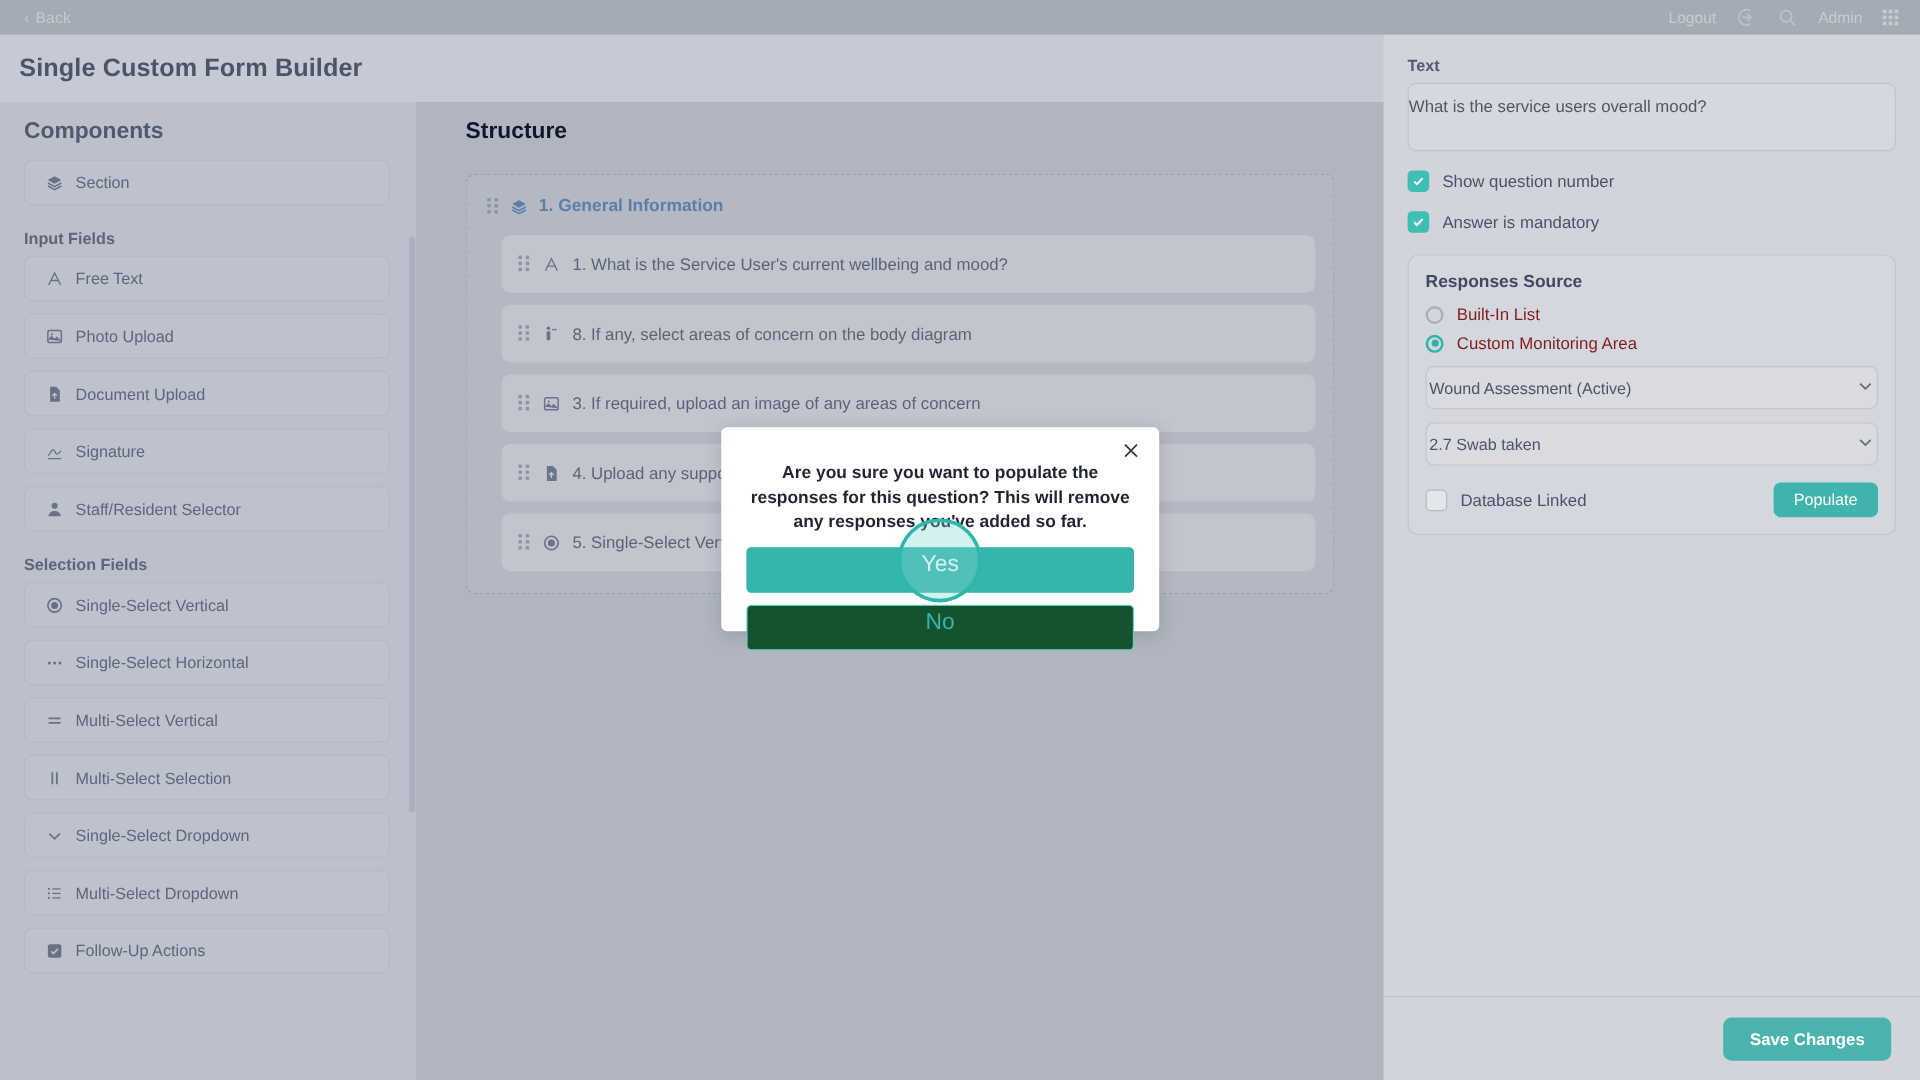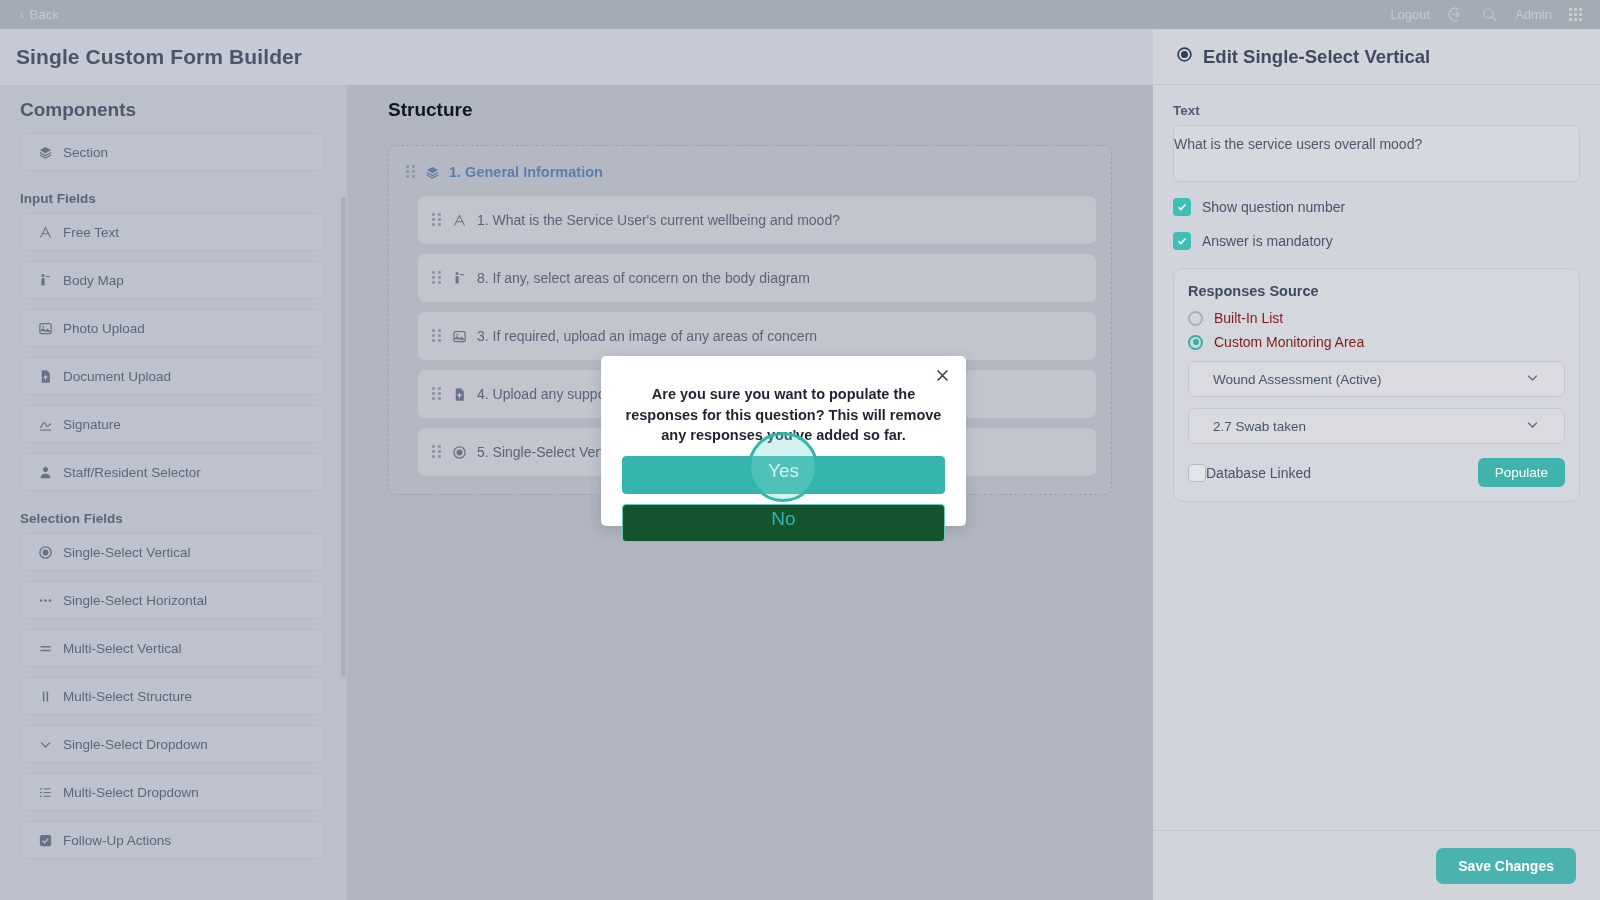--- a/index.html
+++ b/index.html
@@ -138,25 +138,25 @@
   .radio {
     width: 15px; height: 15px; border-radius: 50%; flex: 0 0 15px;
     border: 2px solid #a9afbd; background: transparent;
     display: flex; align-items: center; justify-content: center;
   }
   .radio.on { border-color: #2fb3a6; }
   .radio.on i { width: 6px; height: 6px; border-radius: 50%; background: #2fb3a6; display: block; }
   .select-box {
     margin-top: 11px; height: 36px; border: 1px solid #c3c6d0; border-radius: 7px;
     background: rgba(255,255,255,0.10);
-    display: flex; align-items: center; padding: 0 24px;
+    display: flex; align-items: center; padding: 0 2px;
     font-size: 13.5px; color: #4b5568;
   }
   .select-box .chev { margin-left: auto; color: #5f6879; }
-  .resp-foot { display: flex; align-items: center; margin-top: 14px; gap: 0; }
+  .resp-foot { display: flex; align-items: center; margin-top: 14px; gap: 11px; }
   .populate-btn {
     margin-left: auto; background: #3fb4ac; color: #ffffff;
     font-size: 13.5px; padding: 7px 17px; border-radius: 6px; border: none;
   }
   .rp-footer {
     height: 70px; border-top: 1px solid #c2c5ce;
     display: flex; align-items: center; justify-content: flex-end; padding-right: 24px;
   }
   .save-btn {
     background: #4bb3ad; color: #fff; font-size: 14px; font-weight: 600;
@@ -255,32 +255,20 @@
       <div class="sb-item">
         <span class="sb-ico">
           <svg width="15" height="15" viewBox="0 0 24 24" fill="none" stroke="currentColor" stroke-width="1.8">
               <path d="M4 20L12 4l8 16M7.5 14h9"></path>
             </svg>
         </span>
         <span>Free Text</span>
       </div>
       <div class="sb-item">
         <span class="sb-ico">
-          <svg width="15" height="15" viewBox="0 0 24 24" fill="currentColor">
-              <circle cx="8" cy="4" r="2.4"></circle>
-              <rect x="5.6" y="8" width="5" height="12" rx="1.4"></rect>
-              <rect x="13" y="5" width="2" height="2"></rect>
-              <rect x="16.5" y="5" width="2" height="2"></rect>
-              <rect x="13" y="5" width="5.5" height="1.2"></rect>
-            </svg>
-        </span>
-        <span>Body Map</span>
-      </div>
-      <div class="sb-item">
-        <span class="sb-ico">
           <svg width="15" height="15" viewBox="0 0 24 24" fill="none" stroke="currentColor" stroke-width="2">
               <rect x="3" y="4" width="18" height="16" rx="2.5"></rect>
               <path d="M3 16l5-5 4 4 3-3 6 6" fill="currentColor" stroke="none"></path>
               <circle cx="8.5" cy="9" r="1.4" fill="currentColor" stroke="none"></circle>
             </svg>
         </span>
         <span>Photo Upload</span>
       </div>
       <div class="sb-item">
         <span class="sb-ico">
@@ -337,21 +325,21 @@
             </svg>
         </span>
         <span>Multi-Select Vertical</span>
       </div>
       <div class="sb-item">
         <span class="sb-ico">
           <svg width="15" height="15" viewBox="0 0 24 24" stroke="currentColor" stroke-width="2.4">
               <path d="M9 4v16M15 4v16"></path>
             </svg>
         </span>
-        <span>Multi-Select Structure</span>
+        <span>Multi-Select Selection</span>
       </div>
       <div class="sb-item">
         <span class="sb-ico">
           <svg width="15" height="15" viewBox="0 0 24 24" fill="none" stroke="currentColor" stroke-width="2.2">
               <path d="M5 9l7 7 7-7"></path>
             </svg>
         </span>
         <span>Single-Select Dropdown</span>
       </div>
       <div class="sb-item">
@@ -493,29 +481,20 @@
                 <circle cx="12" cy="12" r="3.6" fill="currentColor"></circle>
               </svg>
           </span>
           <span>5. Single-Select Vertical</span>
         </div>
 
       </div>
     </div>
 
     <div class="rightpanel">
-      <div class="rp-header">
-        <span>
-          <svg width="17" height="17" viewBox="0 0 24 24" fill="none" stroke="#2f3e5b" stroke-width="2.4">
-              <circle cx="12" cy="12" r="9"></circle>
-              <circle cx="12" cy="12" r="3.8" fill="#2f3e5b"></circle>
-            </svg>
-        </span>
-        <span>Edit Single-Select Vertical</span>
-      </div>
 
       <div class="rp-body">
         <div class="fld-label">Text</div>
         <div class="textarea-box">What is the service users overall mood?</div>
 
         <div class="chk-row">
           <span class="chk on">
             <svg width="12" height="12" viewBox="0 0 24 24" fill="none" stroke="#ffffff" stroke-width="3.2">
                 <path d="M5 12.5l4.5 4.5L19 7"></path>
               </svg>

